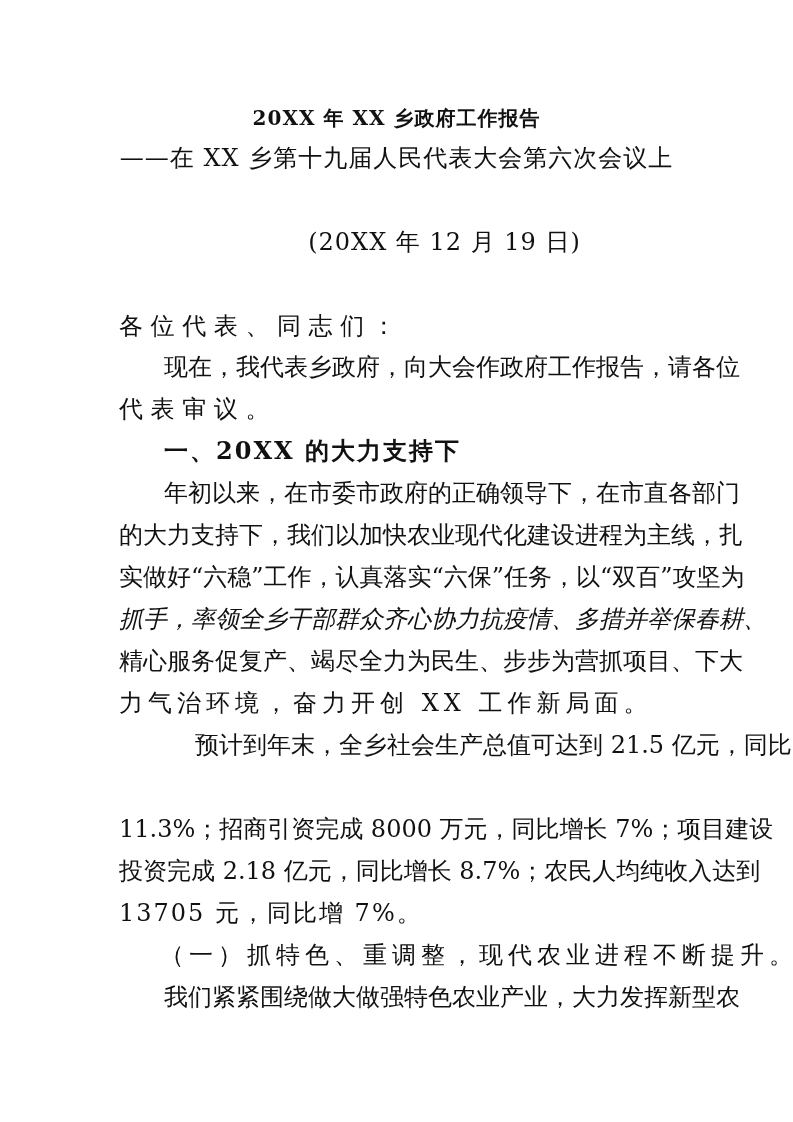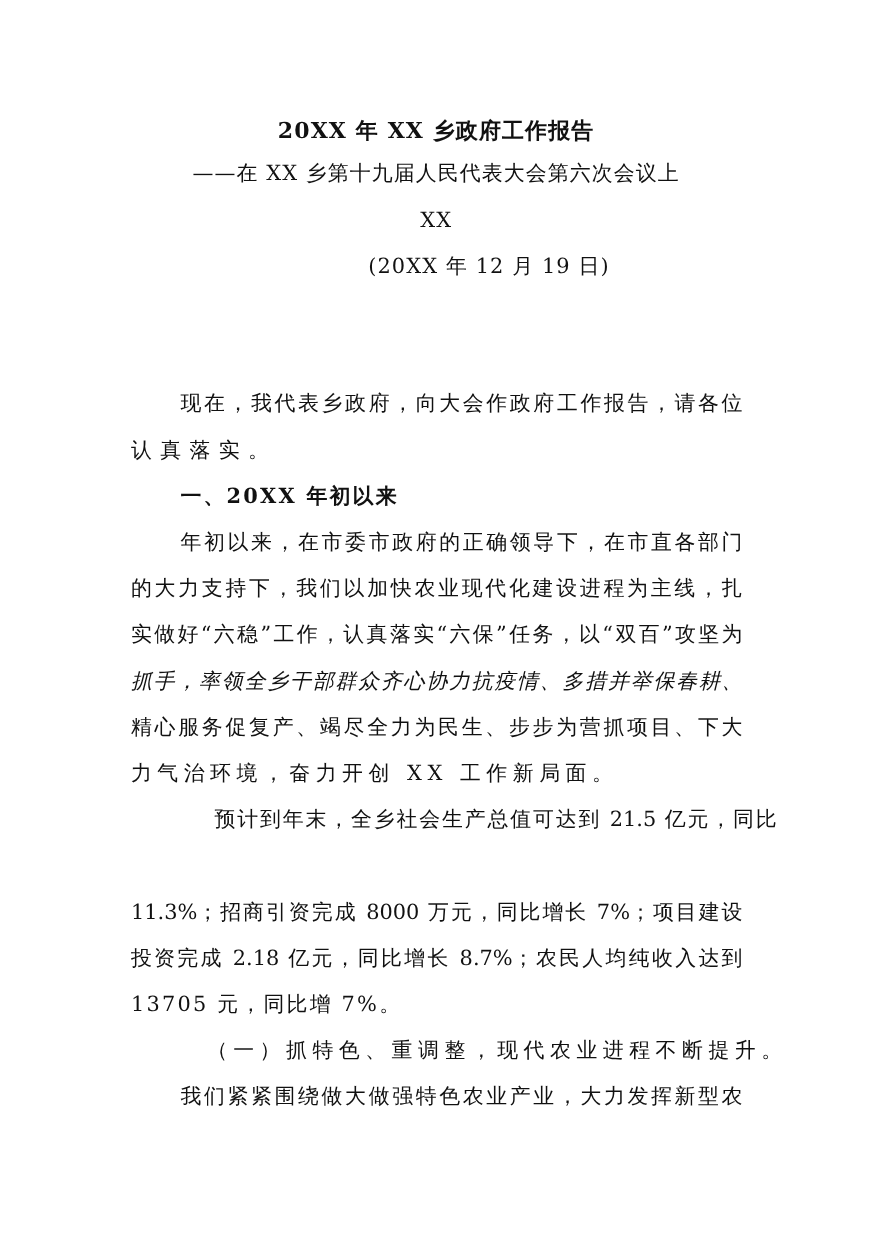--- a/index.html
+++ b/index.html
@@ -1,40 +1,40 @@
 <!DOCTYPE html>
 <html><head>
 <meta charset="utf-8">
 <style>
   html, body { margin: 0; padding: 0; background: #ffffff; }
   body { width: 793px; height: 1122px; position: relative; overflow: hidden;
          font-family: "DejaVu Serif", "Liberation Serif", serif; color: #111; }
   .page { position: absolute; left: 0; top: 0; width: 793px; height: 1122px; background: #fff; }
-  .line { position: absolute; left: 119px; width: 556px; font-size: 19px; line-height: 24px;
+  .line { position: absolute; left: 119px; width: 556px; font-size: 24px; line-height: 24px;
           white-space: nowrap; letter-spacing: 7.6px; }
   .center { left: 0; width: 793px; text-align: center; letter-spacing: 1px; }
   .bold { font-weight: bold; }
   .indent { left: 164px; width: 511px; }
   .justify { text-align: justify; text-align-last: justify; letter-spacing: 0; }
 </style>
 </head>
 <body>
 
 <div class="page">
 
   <div class="line center bold" style="top:106px; font-size:20px;">20XX 年 XX 乡政府工作报告</div>
   <div class="line center" style="top:146px;">——在 XX 乡第十九届人民代表大会第六次会议上</div>
-  <div class="line center" style="top:188px;">XX</div>
   <div class="line center" style="top:230px;padding-left:48px;">(20XX 年 12 月 19 日)</div>
 
+  <div class="line" style="top:314px;">各位代表、同志们：</div>
 
   <div class="line indent justify" style="top:355px;">现在，我代表乡政府，向大会作政府工作报告，请各位</div>
-  <div class="line" style="top:397px;">认真落实。</div>
+  <div class="line" style="top:397px;">代表审议。</div>
 
-  <div class="line indent bold" style="top:439px; letter-spacing:2px;">一、20XX 年初以来</div>
+  <div class="line indent bold" style="top:439px; letter-spacing:2px;">一、20XX 的大力支持下</div>
 
   <div class="line indent justify" style="top:481px;">年初以来，在市委市政府的正确领导下，在市直各部门</div>
   <div class="line justify" style="top:523px;">的大力支持下，我们以加快农业现代化建设进程为主线，扎</div>
   <div class="line justify" style="top:565px;">实做好“六稳”工作，认真落实“六保”任务，以“双百”攻坚为</div>
   <div class="line justify" style="top:607px;font-style:italic;">抓手，率领全乡干部群众齐心协力抗疫情、多措并举保春耕、</div>
   <div class="line justify" style="top:649px;">精心服务促复产、竭尽全力为民生、步步为营抓项目、下大</div>
   <div class="line" style="top:691px; letter-spacing:5px;">力气治环境，奋力开创 XX 工作新局面。</div>
 
   <div class="line indent justify" style="top:733px;margin-left:31px;">预计到年末，全乡社会生产总值可达到 21.5 亿元，同比</div>
   <div class="line justify" style="top:817px;">11.3%；招商引资完成 8000 万元，同比增长 7%；项目建设</div>

